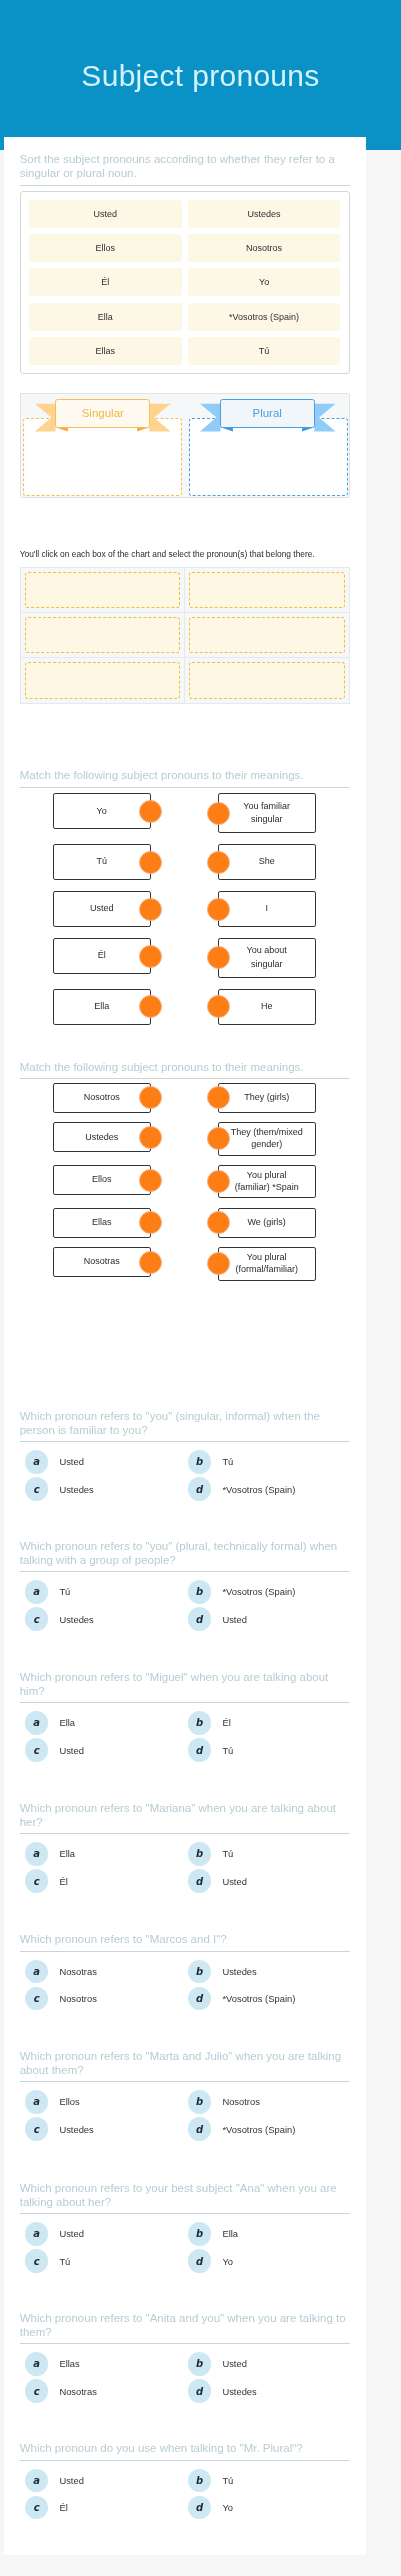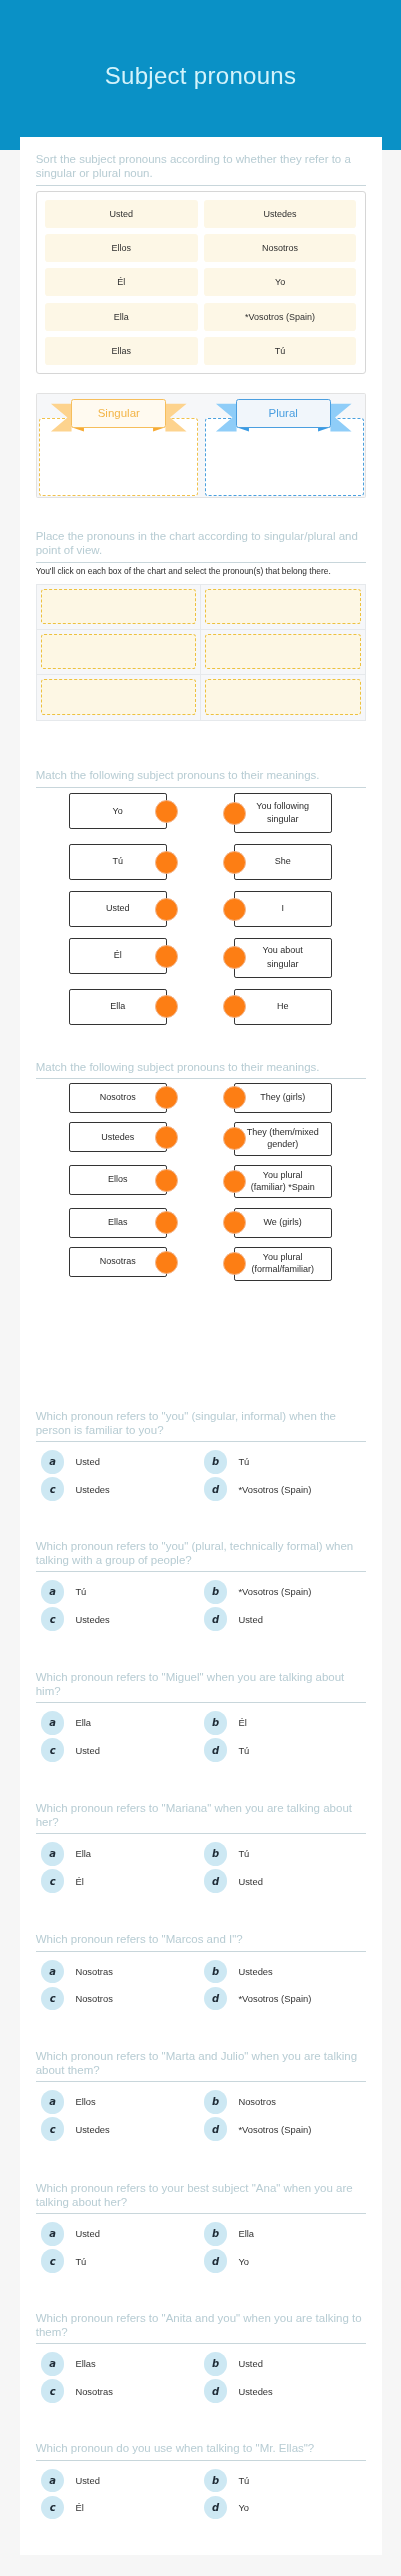--- a/index.html
+++ b/index.html
@@ -1,24 +1,24 @@
 <!DOCTYPE html>
 <html style="font-size:8.4px"><head>
   <meta charset="utf-8">
   <style>
     html, body { margin:0; padding:0; }
     body { background:#f6f6f6; font-family:"Liberation Sans", sans-serif; }
     .page { position:relative; width:401px; height:2576px; background:#f6f6f6; overflow:hidden; }
 
     .header { position:absolute; left:0; top:0; width:401px; height:150px; background:#0a91c6; }
     .page-title { margin:0; position:absolute; top:59px; left:0; width:100%; text-align:center;
-      font-family:"Liberation Sans", sans-serif; font-weight:normal; font-size:24px; line-height:34px;
+      font-family:"Liberation Sans", sans-serif; font-weight:normal; font-size:30px; line-height:34px;
       color:#d3f3fb; letter-spacing:0.3px; }
 
-    .card { position:absolute; left:20px; top:137px; width:362px; height:2418px; background:#ffffff; }
+    .card { position:absolute; left:4px; top:137px; width:362px; height:2418px; background:#ffffff; }
 
     .sec { position:absolute; left:15.7px; width:330px; }
     .sec-title { margin:0; font-family:"Liberation Sans", sans-serif; font-weight:normal; font-size:11.5px;
       line-height:13.6px; color:#b7ccd3; padding-bottom:4.7px; border-bottom:0.5px solid #c8d6db; }
 
     
     .sort-box { margin-top:5.2px; box-sizing:border-box; height:183px; border:0.5px solid #d6d6d6; border-radius:3.1px;
       padding:7.8px 8.4px; display:grid; grid-template-columns:1fr 1fr; grid-auto-rows:28px; row-gap:6.3px; column-gap:6.3px; }
     .sort-item { background:#fdf7e6; border-radius:3.1px; display:flex; align-items:center; justify-content:center;
       font-size:9px; color:#2f2f2f; cursor:grab; }
@@ -33,21 +33,21 @@
     .ribbon { position:absolute; top:4.7px; width:138px; height:33px; }
     .ribbon svg { position:absolute; left:0; top:0; }
     .ribbon-label { position:absolute; left:21px; top:0; width:95px; height:29px; box-sizing:border-box;
       border-radius:2.6px; text-align:center; line-height:27px; font-size:11.5px; }
     .ribbon-singular { left:13.6px; }
     .ribbon-singular .ribbon-label { background:#fffaf0; border:1px solid #f6be5c; color:#f3b548; }
     .ribbon-plural { left:178px; }
     .ribbon-plural .ribbon-label { background:#f1f6fb; border:1px solid #4b9fe0; color:#4b9fe0; }
 
     
-    .instruction { margin:2px 0 0 0; font-size:8.4px; line-height:13.6px; color:#2a2a2a; }
+    .instruction { margin:18px 0 0 0; font-size:8.4px; line-height:13.6px; color:#2a2a2a; }
     .chart-grid { margin-top:5.2px; box-sizing:border-box; height:137px; border:0.5px solid #e6e9ec; background:#f6f7f9;
       display:grid; grid-template-columns:1fr 1fr; grid-template-rows:1fr 1fr 1fr; }
     .chart-cell { padding:4.7px 4.2px 4.2px 4.2px; border-right:0.5px solid #e6e9ec; border-bottom:0.5px solid #e6e9ec; }
     .chart-cell:nth-child(2n) { border-right:none; }
     .chart-cell:nth-child(n+5) { border-bottom:none; }
     .chart-slot { box-sizing:border-box; height:100%; border:1px dashed #edc13f; border-radius:3.1px; background:#fdf7e4; cursor:pointer; }
 
     
     .m-row { display:flex; align-items:flex-start; }
     .m-box { position:relative; box-sizing:border-box; width:98px; border:0.5px solid #333; border-radius:2.1px;
@@ -124,21 +124,20 @@
           <polygon points="40,9 0,9 32,36 0,63 40,63" fill="#fdd38e"></polygon>
           <polygon points="222,9 263,9 231,36 263,63 222,63" fill="#fdd38e"></polygon>
           <polygon points="40,55 64,55 64,63" fill="#f7aa34"></polygon>
           <polygon points="222,55 198,55 198,63" fill="#f7aa34"></polygon>
         </svg>
         <div class="ribbon-label">Singular</div>
       </div>
     </section>
 
     <section class="sec" style="top:393px">
-      <h2 class="sec-title">Place the pronouns in the chart according to singular/plural and point of view.</h2>
       <p class="instruction">You'll click on each box of the chart and select the pronoun(s) that belong there.</p>
       <div class="chart-grid">
         <div class="chart-cell">
             <div class="chart-slot"></div>
           </div>
         <div class="chart-cell">
             <div class="chart-slot"></div>
           </div>
         <div class="chart-cell">
             <div class="chart-slot"></div>
@@ -158,21 +157,21 @@
     <section class="sec match1" style="top:632px">
       <h2 class="sec-title">Match the following subject pronouns to their meanings.</h2>
       <div class="m1">
         <div class="m-row">
           <div class="m-box m-left">
               <span>Yo</span>
               <span class="dot dot-r"></span>
             </div>
           <div class="m-box m-right">
               <span class="dot dot-l"></span>
-              <span class="m-text-r">You following singular</span>
+              <span class="m-text-r">You familiar singular</span>
             </div>
         </div>
         <div class="m-row">
           <div class="m-box m-left">
               <span>Tú</span>
               <span class="dot dot-r"></span>
             </div>
           <div class="m-box m-right">
               <span class="dot dot-l"></span>
               <span class="m-text-r">She</span>
@@ -437,21 +436,21 @@
             <span class="q-text">Nosotras</span>
           </div>
         <div class="q-opt">
             <span class="q-letter">d</span>
             <span class="q-text">Ustedes</span>
           </div>
       </div>
     </section>
 
     <section class="q" style="top:2305px">
-      <h2 class="sec-title">Which pronoun do you use when talking to "Mr. Ellas"?</h2>
+      <h2 class="sec-title">Which pronoun do you use when talking to "Mr. Plural"?</h2>
       <div class="q-opts">
         <div class="q-opt">
             <span class="q-letter">a</span>
             <span class="q-text">Usted</span>
           </div>
         <div class="q-opt">
             <span class="q-letter">b</span>
             <span class="q-text">Tú</span>
           </div>
         <div class="q-opt">

